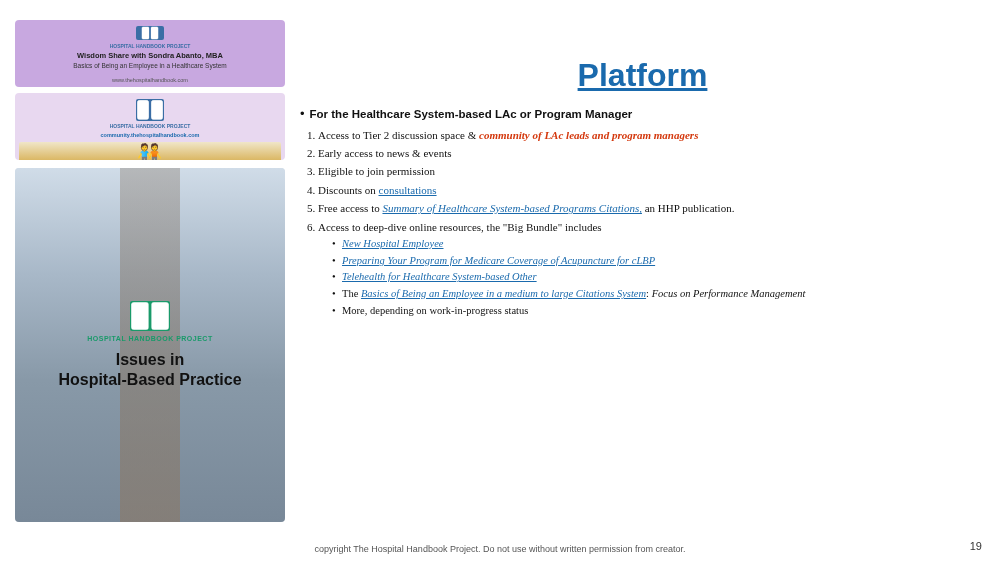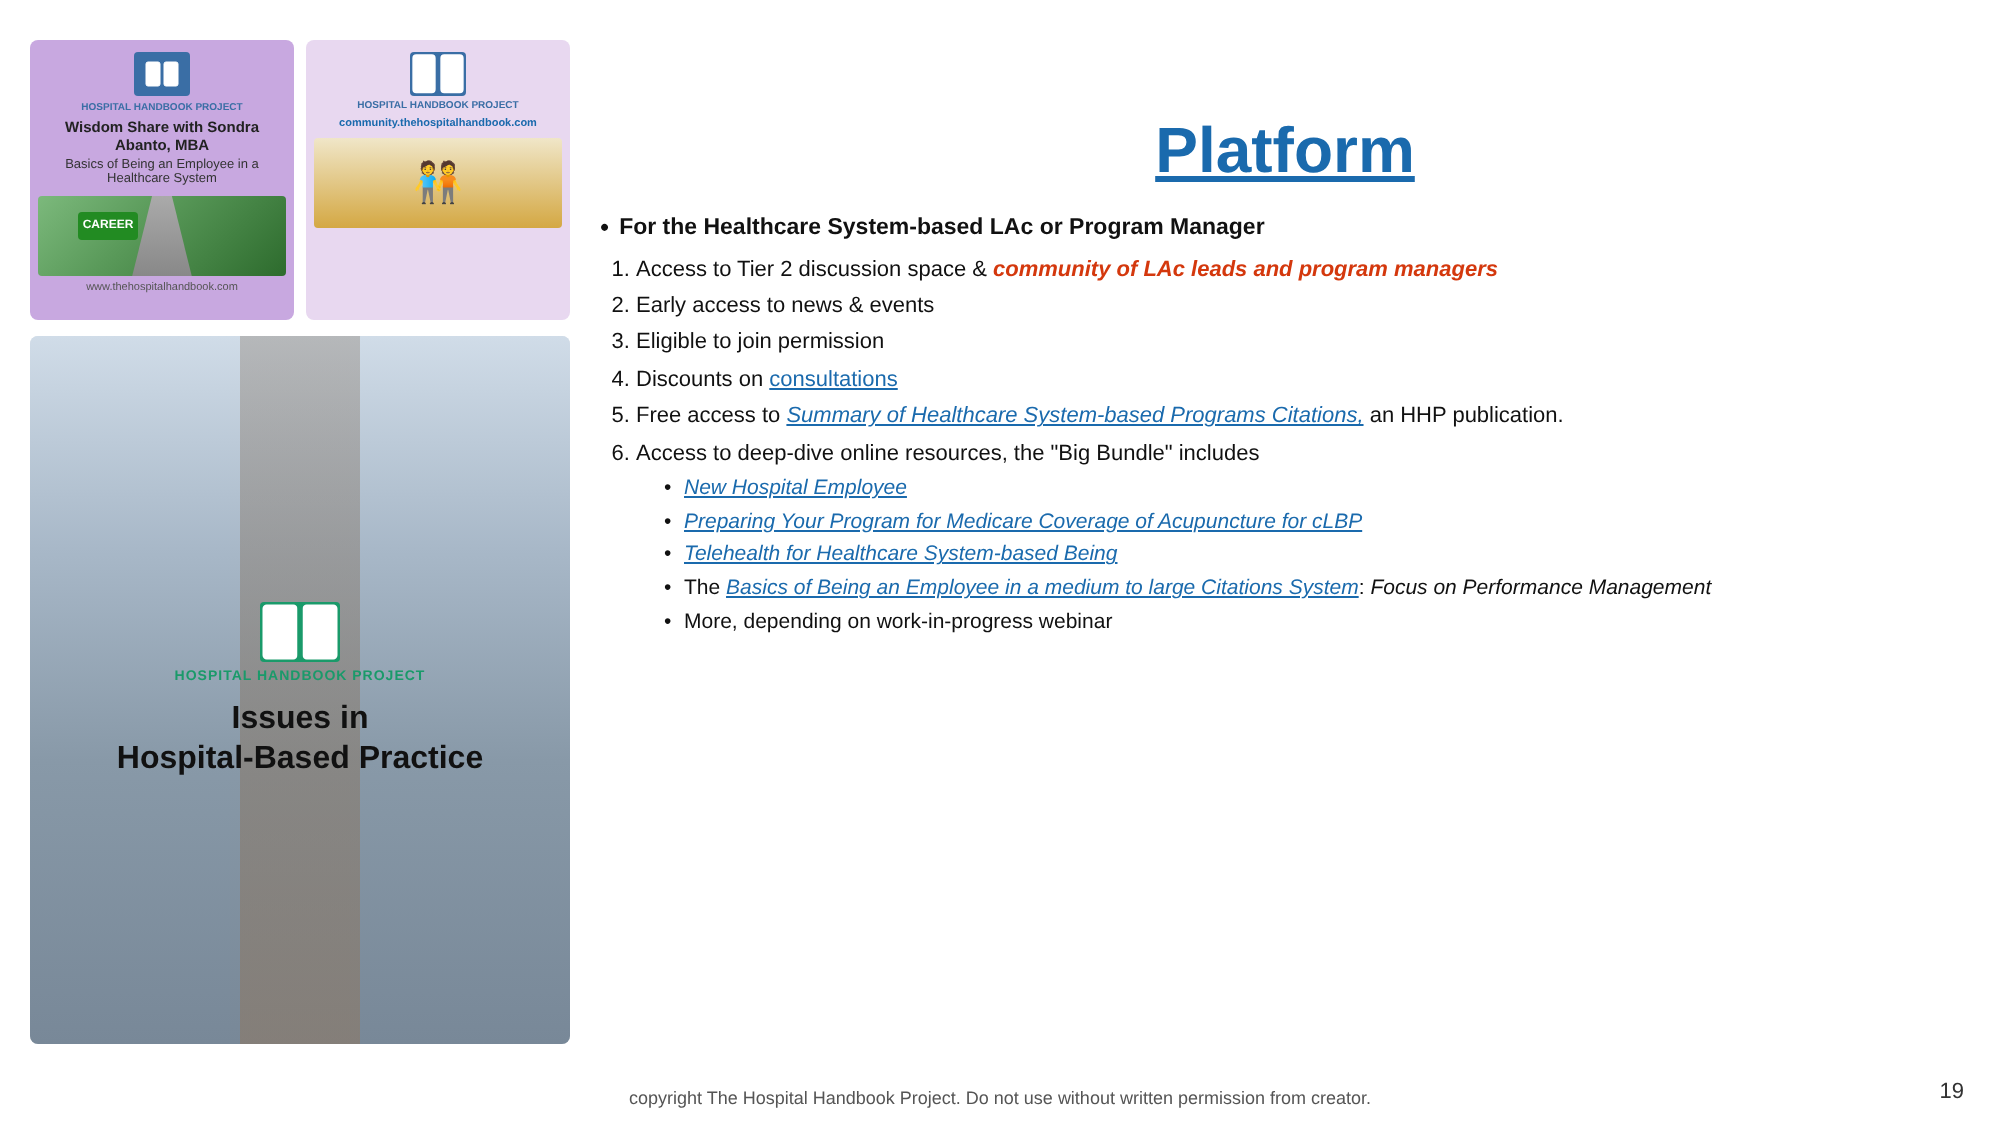--- a/index.html
+++ b/index.html
@@ -27,20 +27,21 @@
       flex-shrink: 0;
       display: flex;
       flex-direction: column;
       gap: 8px;
     }
 
     .top-cards {
       display: flex;
       gap: 6px;
       height: 140px;
+      flex-direction: column;
     }
 
     .card-wisdom {
       flex: 1;
       background: #c8a8e0;
       border-radius: 4px;
       display: flex;
       flex-direction: column;
       align-items: center;
       justify-content: flex-start;
@@ -267,20 +268,21 @@
     }
 
     .main-bullet .bullet-text {
       font-size: 11.5px;
       font-weight: bold;
     }
 
     .numbered-list {
       padding-left: 18px;
       margin-top: 1px;
+      font-family: Liberation Serif, serif;
     }
 
     .numbered-list li {
       margin-bottom: 3px;
       font-size: 11px;
     }
 
     .highlighted-text {
       color: #d4380d;
       font-weight: bold;
@@ -417,23 +419,23 @@
         </li>
         <li>Early access to news &amp; events</li>
         <li>Eligible to join permission</li>
         <li>Discounts on <span class="link-text">consultations</span></li>
         <li>Free access to <span class="italic-link">Summary of Healthcare System-based Programs Citations,</span> an HHP publication.</li>
         <li>
           Access to deep-dive online resources, the "Big Bundle" includes
           <ul class="sub-bullets">
             <li><span class="italic-link">New Hospital Employee</span></li>
             <li><span class="italic-link">Preparing Your Program for Medicare Coverage of Acupuncture for cLBP</span></li>
-            <li><span class="italic-link">Telehealth for Healthcare System-based Being</span></li>
+            <li><span class="italic-link">Telehealth for Healthcare System-based Other</span></li>
             <li>The <span class="italic-link">Basics of Being an Employee in a medium to large Citations System</span>: <em>Focus on Performance Management</em></li>
-            <li>More, depending on work-in-progress webinar</li>
+            <li>More, depending on work-in-progress status</li>
           </ul>
         </li>
       </ol>
     </div>
   </div>
 </div>
 
 <div class="footer">
   <span>copyright The Hospital Handbook Project. Do not use without written permission from creator.</span>
 </div>

